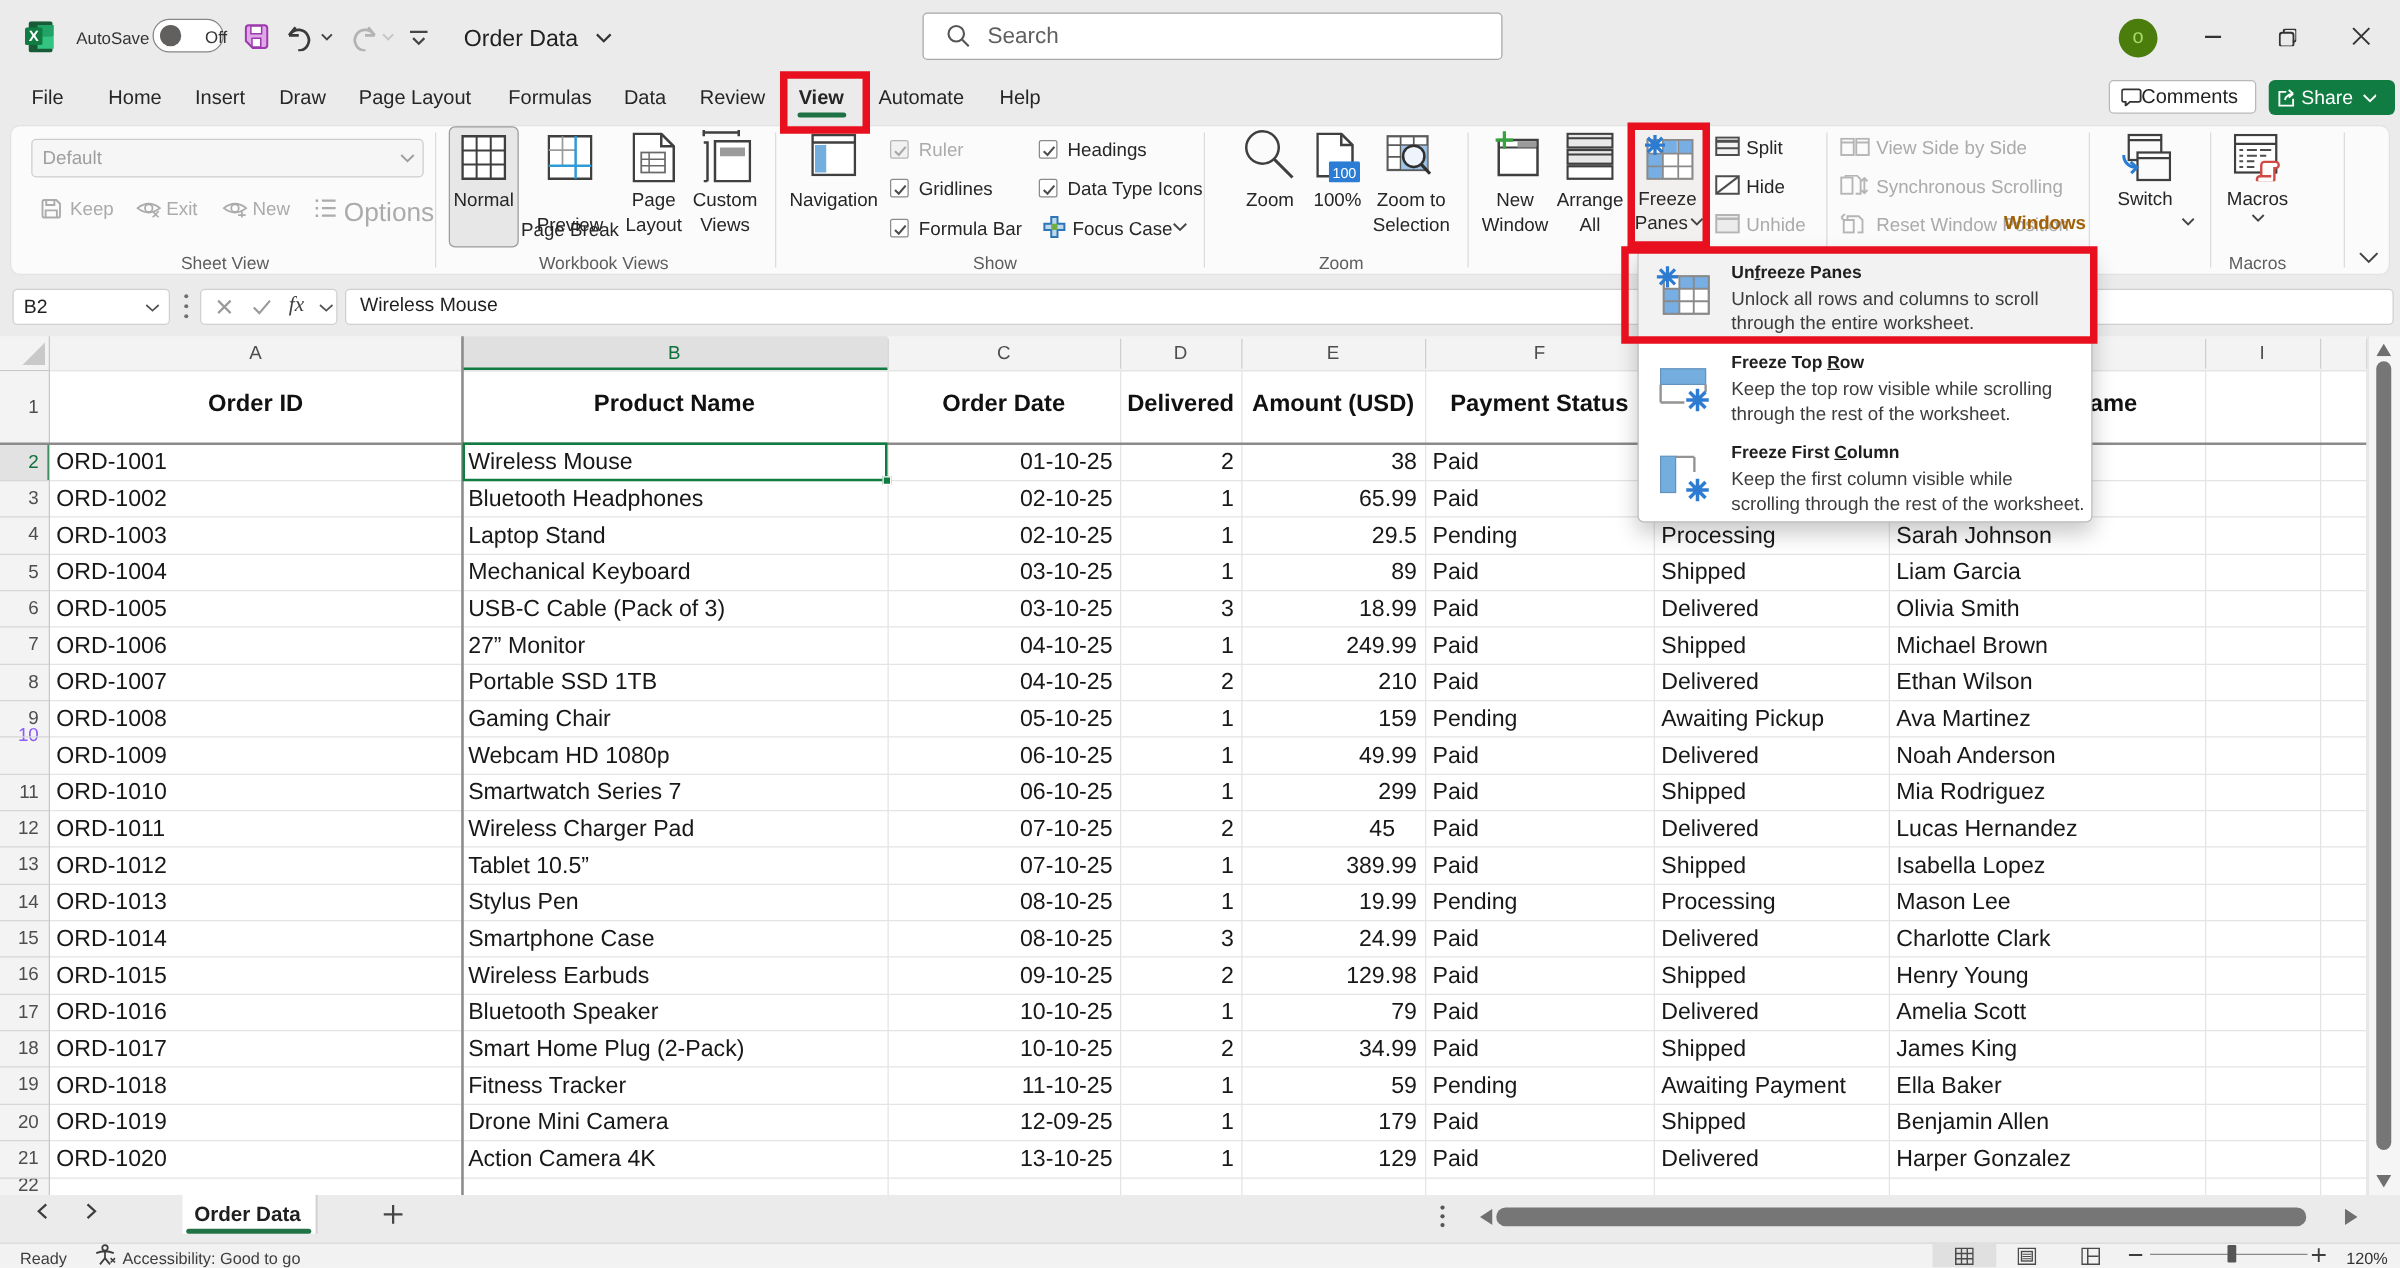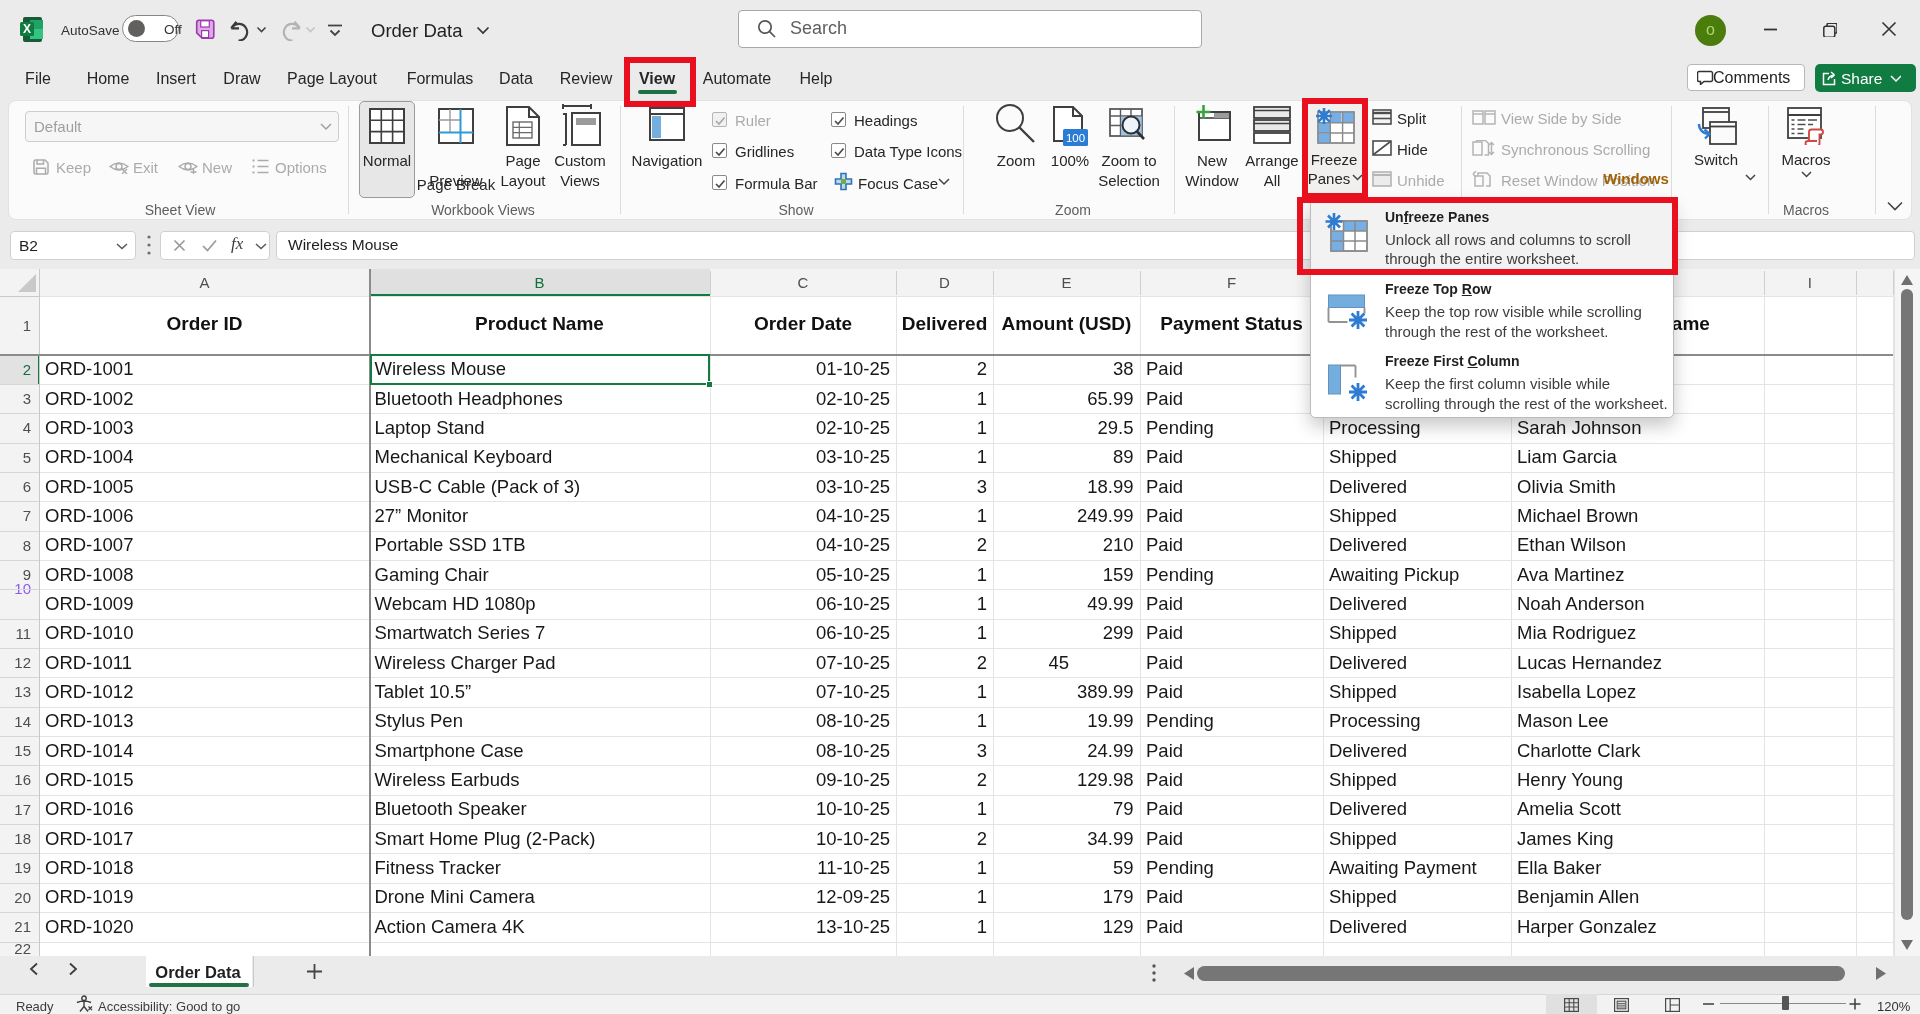--- a/index.html
+++ b/index.html
@@ -126,21 +126,21 @@
 <svg class="a" style="left:178px;top:159px;" width="20" height="15" viewBox="0 0 20 15">
     <path d="M1 7.5 Q10 0.5 19 7.5 Q10 14.5 1 7.5 z" fill="none" stroke="#ababab" stroke-width="1.4"></path>
 <circle cx="10" cy="7.5" r="3" fill="none" stroke="#ababab" stroke-width="1.4"></circle>
 <path d="M15.5 10 v6 M12.5 13 h6" stroke="#ababab" stroke-width="1.4"></path>
   </svg>
 <div class="a" style="left:202px;top:159px;font-size:15px;color:#ababab;font-weight:normal;white-space:nowrap;">New</div>
 <svg class="a" style="left:251px;top:158px;" width="19" height="17" viewBox="0 0 19 17">
     <path d="M1.5 2.5 h2 M1.5 8.5 h2 M1.5 14.5 h2" stroke="#ababab" stroke-width="2"></path>
 <path d="M6.5 2.5 h11 M6.5 8.5 h11 M6.5 14.5 h11" stroke="#ababab" stroke-width="1.7"></path>
   </svg>
-<div class="a" style="left:275px;top:159px;font-size:15px;color:#ababab;font-weight:normal;white-space:nowrap;">Options</div>
+<div class="a" style="left:275px;top:159px;font-size:21px;color:#ababab;font-weight:normal;white-space:nowrap;">Options</div>
 <div class="glbl" style="left:180px;top:202px">Sheet View</div>
 <div class="a" style="left:359px;top:101px;width:56px;height:97px;background:#e7e7e7;border:1px solid #9b9b9b;border-radius:5px"></div>
 <svg class="a" style="left:369px;top:108px;" width="36" height="36" viewBox="0 0 36 36">
     <rect x="1" y="1" width="34" height="34" fill="#fff" stroke="#3f3f3f" stroke-width="2"></rect>
 <path d="M1 12.3 h34 M1 23.6 h34 M12.3 1 v34 M23.6 1 v34" stroke="#3f3f3f" stroke-width="1.6"></path>
   </svg>
 <div class="a" style="left:387px;top:152px;font-size:15px;color:#262626;font-weight:normal;white-space:nowrap;transform:translateX(-50%);">Normal</div>
 <svg class="a" style="left:438px;top:108px;" width="36" height="36" viewBox="0 0 36 36">
     <rect x="1" y="1" width="34" height="34" fill="#fff" stroke="#3f3f3f" stroke-width="2"></rect>
 <path d="M1 12 h21 M12 1 v23" stroke="#9b9b9b" stroke-width="1.4"></path>
@@ -546,21 +546,21 @@
 <div class="cell" style="left:890px;top:622.325px;transform:translateX(-100%)">06-10-25</div>
 <div class="cell" style="left:987px;top:622.325px;transform:translateX(-100%)">1</div>
 <div class="cell" style="left:1133.5px;top:622.325px;transform:translateX(-100%)">299</div>
 <div class="cell" style="left:1146px;top:622.325px">Paid</div>
 <div class="cell" style="left:1329px;top:622.325px">Shipped</div>
 <div class="cell" style="left:1517px;top:622.325px">Mia Rodriguez</div>
 <div class="cell" style="left:45px;top:651.675px">ORD-1011</div>
 <div class="cell" style="left:374.5px;top:651.675px">Wireless Charger Pad</div>
 <div class="cell" style="left:890px;top:651.675px;transform:translateX(-100%)">07-10-25</div>
 <div class="cell" style="left:987px;top:651.675px;transform:translateX(-100%)">2</div>
-<div class="cell" style="left:1069px;top:651.675px;transform:translateX(-100%)">45</div>
+<div class="cell" style="left:1116px;top:651.675px;transform:translateX(-100%)">45</div>
 <div class="cell" style="left:1146px;top:651.675px">Paid</div>
 <div class="cell" style="left:1329px;top:651.675px">Delivered</div>
 <div class="cell" style="left:1517px;top:651.675px">Lucas Hernandez</div>
 <div class="cell" style="left:45px;top:681.025px">ORD-1012</div>
 <div class="cell" style="left:374.5px;top:681.025px">Tablet 10.5”</div>
 <div class="cell" style="left:890px;top:681.025px;transform:translateX(-100%)">07-10-25</div>
 <div class="cell" style="left:987px;top:681.025px;transform:translateX(-100%)">1</div>
 <div class="cell" style="left:1133.5px;top:681.025px;transform:translateX(-100%)">389.99</div>
 <div class="cell" style="left:1146px;top:681.025px">Paid</div>
 <div class="cell" style="left:1329px;top:681.025px">Shipped</div>

